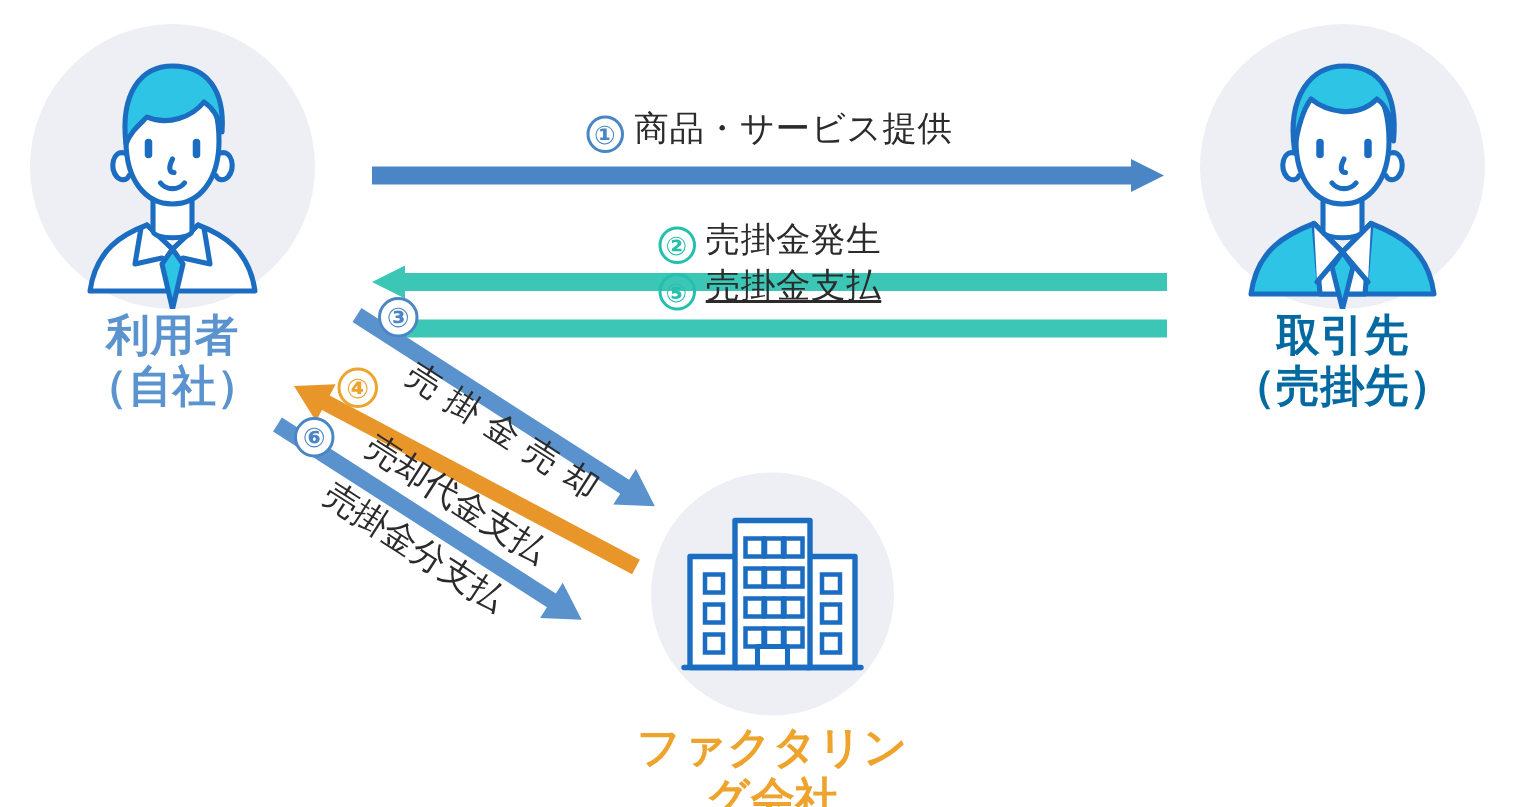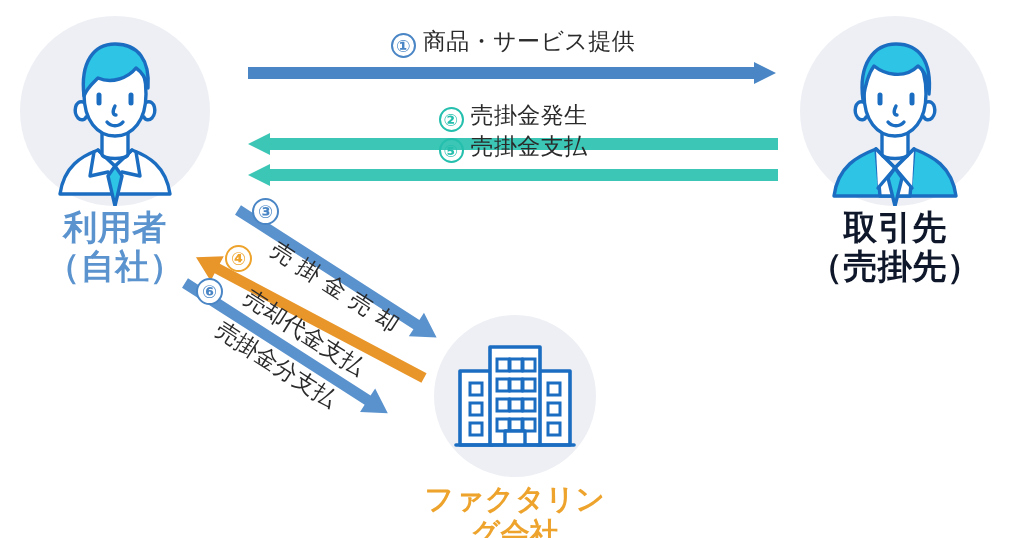--- a/index.html
+++ b/index.html
@@ -38,50 +38,50 @@
   }
   .actor-art svg {
     position: absolute;
     left: 0;
     top: 0;
     width: 190px;
     height: 190px;
   }
   .actor-label {
     margin-top: 2px;
-    font-size: 34px;
+    font-size: 29px;
     font-weight: bold;
     line-height: 1.16;
     letter-spacing: 0.5px;
     white-space: pre-line;
   }
   #actor-user  { left: 20px;  top: 16px; }
   #actor-user  .actor-label { color: #5b93cf; }
   #actor-client{ left: 800px; top: 16px; }
-  #actor-client .actor-label { color: #0f172a; }
+  #actor-client .actor-label { color: #0369a1; }
 
   
   #actor-factoring {
     position: absolute;
     left: 415px;
     top: 315px;
     width: 200px;
     text-align: center;
   }
   #actor-factoring .actor-art { width: 162px; height: 162px; }
   #actor-factoring .actor-art svg { width: 162px; height: 162px; }
   #actor-factoring .actor-label {
     color: #eda32c;
     font-size: 29px;
     margin-top: 6px;
     letter-spacing: 0.5px;
   }
 
   
-  .hflow { position: absolute; }
+  .hflow { position: absolute; margin-top: 44px; }
   .hflow-label {
     position: absolute;
     left: 0;
     width: 100%;
     text-align: center;
     white-space: nowrap;
     font-size: 23px;
     color: #2b2b2b;
     letter-spacing: 0.4px;
   }
@@ -264,21 +264,21 @@
   <div class="hflow" id="hflow-2" style="left:248px; top:100px; width:530px; height:50px;">
     <div class="hflow-label" style="top:0;">
       <span class="num num-teal">②</span><span>売掛金発生</span>
     </div>
     <svg width="530" height="24" style="top:33px;">
       <path d="M530 5 L22 5 L22 0 L0 11 L22 22 L22 17 L530 17 Z" fill="#3bc6b5"></path>
     </svg>
   </div>
 
   <div class="hflow" id="hflow-5" style="left:248px; top:131px; width:530px; height:50px;">
-    <div class="hflow-label" style="top:0;">
+    <div class="hflow-label" style="top:0;text-decoration:underline;">
       <span class="num num-teal">⑤</span><span>売掛金支払</span>
     </div>
     <svg width="530" height="24" style="top:33px;">
       <path d="M530 5 L22 5 L22 0 L0 11 L22 22 L22 17 L530 17 Z" fill="#3bc6b5"></path>
     </svg>
   </div>
 
   <div class="dflow" id="dflow-3" style="left:0; top:0; width:1024px; height:538px;">
     <svg width="1024" height="538">
 

